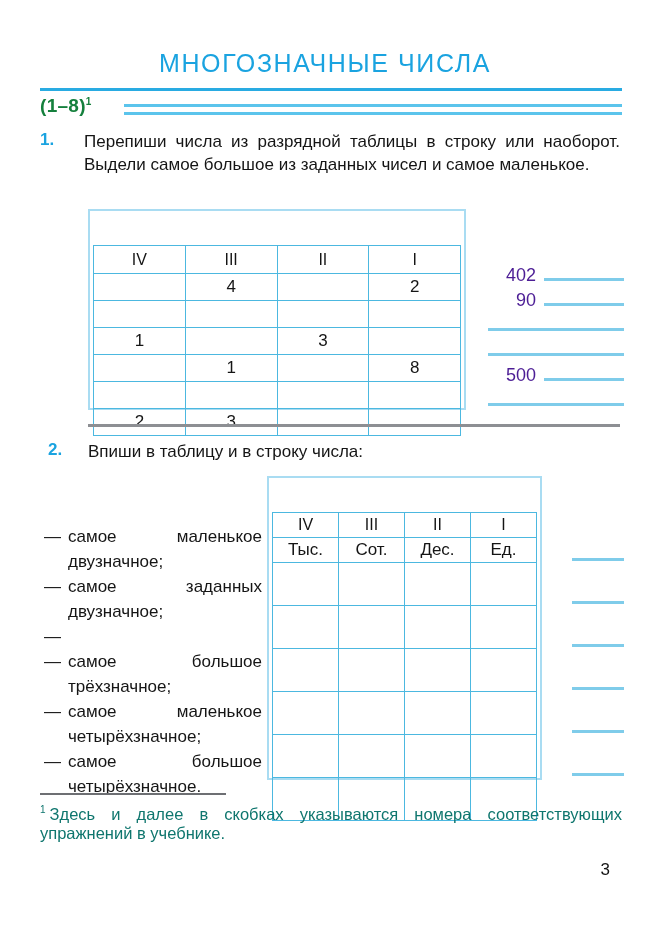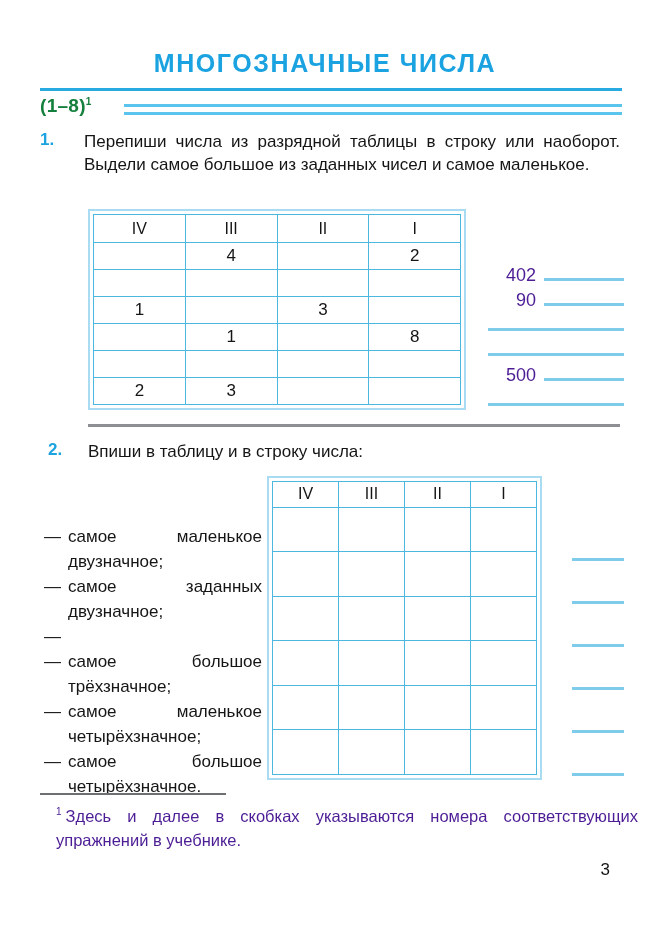--- a/index.html
+++ b/index.html
@@ -21,21 +21,21 @@
   }
 
   
   .title {
     position: absolute;
     left: 0;
     top: 49px;
     width: 650px;
     text-align: center;
     font-size: 25px;
-    font-weight: bold;
+    font-weight: normal;
     letter-spacing: 1.6px;
     color: #1aa3e0;
   }
   .title-rule {
     position: absolute;
     left: 40px;
     top: 88px;
     width: 582px;
     height: 3px;
     background: #29abe2;
@@ -107,20 +107,21 @@
     border: 2px solid #a9dcf2;
     background: #ffffff;
     padding: 3px;
     box-sizing: border-box;
   }
   .grid {
     border-collapse: collapse;
     table-layout: fixed;
     width: 100%;
     height: 100%;
+    margin-top: 31px;
   }
   .grid td {
     border: 1.5px solid #4cb8e0;
     text-align: center;
     vertical-align: middle;
     font-size: 17px;
     color: #151515;
     padding: 0;
   }
   .grid td.hd-rom {
@@ -197,28 +198,28 @@
   .fn-rule {
     position: absolute;
     left: 40px;
     top: 793px;
     width: 186px;
     height: 1.5px;
     background: #6d6f73;
   }
   .footnote {
     position: absolute;
-    left: 56px;
+    left: 40px;
     top: 800px;
     width: 582px;
     font-size: 16.5px;
-    line-height: 24px;
+    line-height: 19px;
     text-align: justify;
     text-align-last: left;
-    color: #4c1d95;
+    color: #0f766e;
   }
   .footnote sup {
     font-size: 10px;
     vertical-align: super;
     padding-right: 4px;
   }
 
   .page-num {
     position: absolute;
     left: 0;
@@ -379,20 +380,26 @@
 
   <div class="tbl-frame" id="table2">
     <table class="grid">
       <tbody>
           <tr class="hdr">
         <td class="hd-rom">IV</td>
         <td class="hd-rom">III</td>
         <td class="hd-rom">II</td>
         <td class="hd-rom">I</td>
       </tr>
+      <tr class="hdr">
+        <td class="hd-name">Тыс.</td>
+        <td class="hd-name">Сот.</td>
+        <td class="hd-name">Дес.</td>
+        <td class="hd-name">Ед.</td>
+      </tr>
       <tr class="body">
         <td></td>
         <td></td>
         <td></td>
         <td></td>
       </tr>
       <tr class="body">
         <td></td>
         <td></td>
         <td></td>

